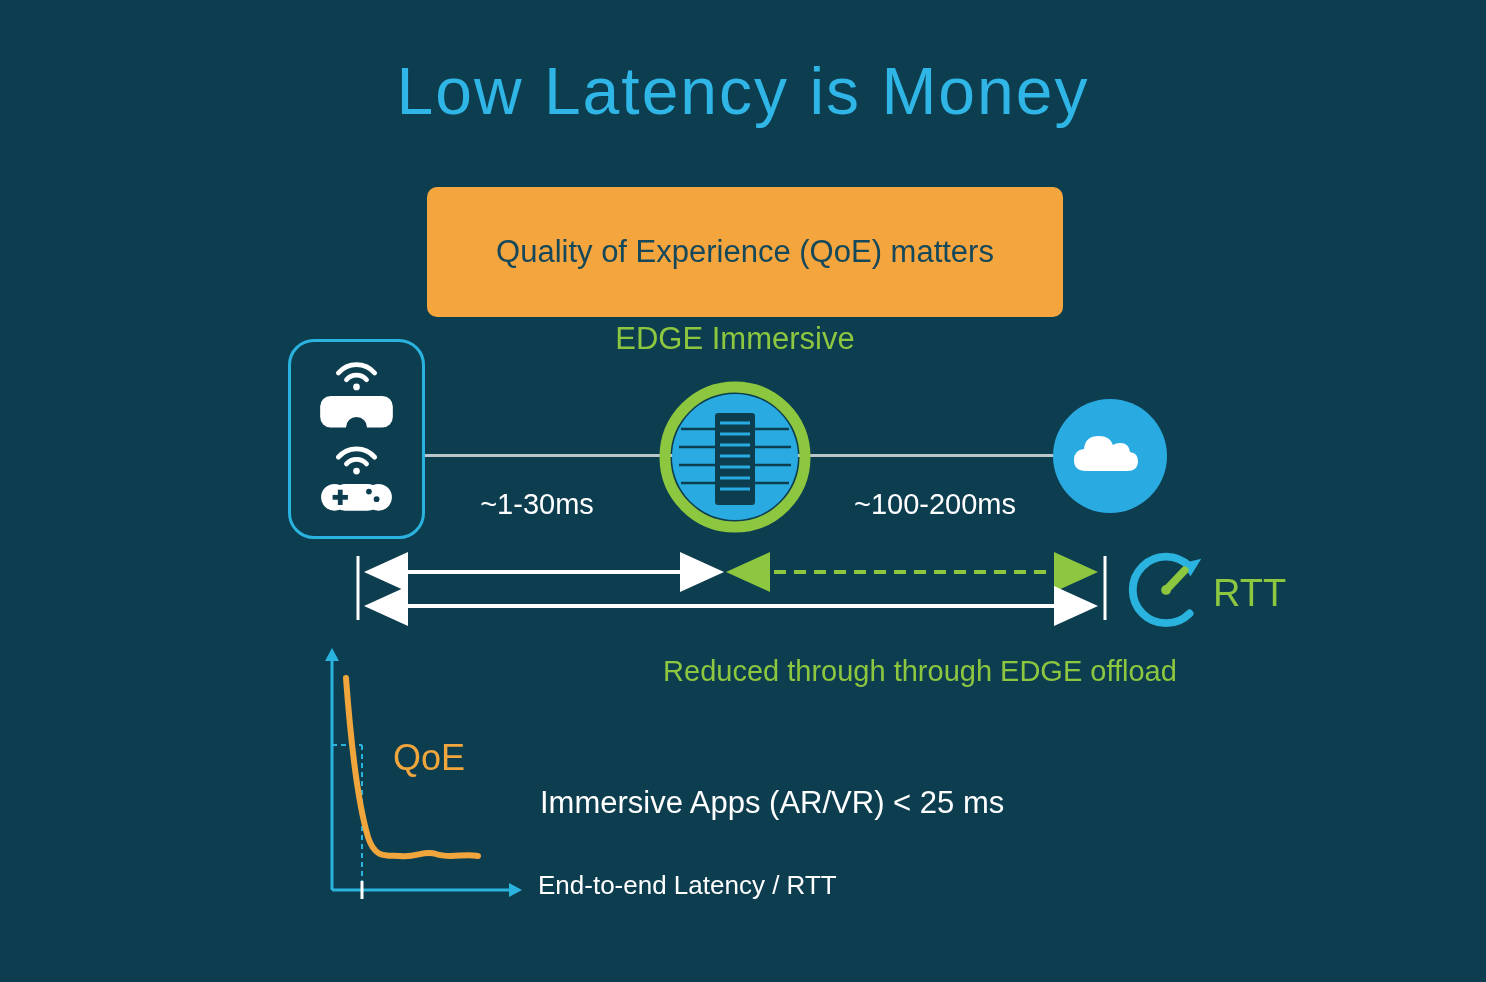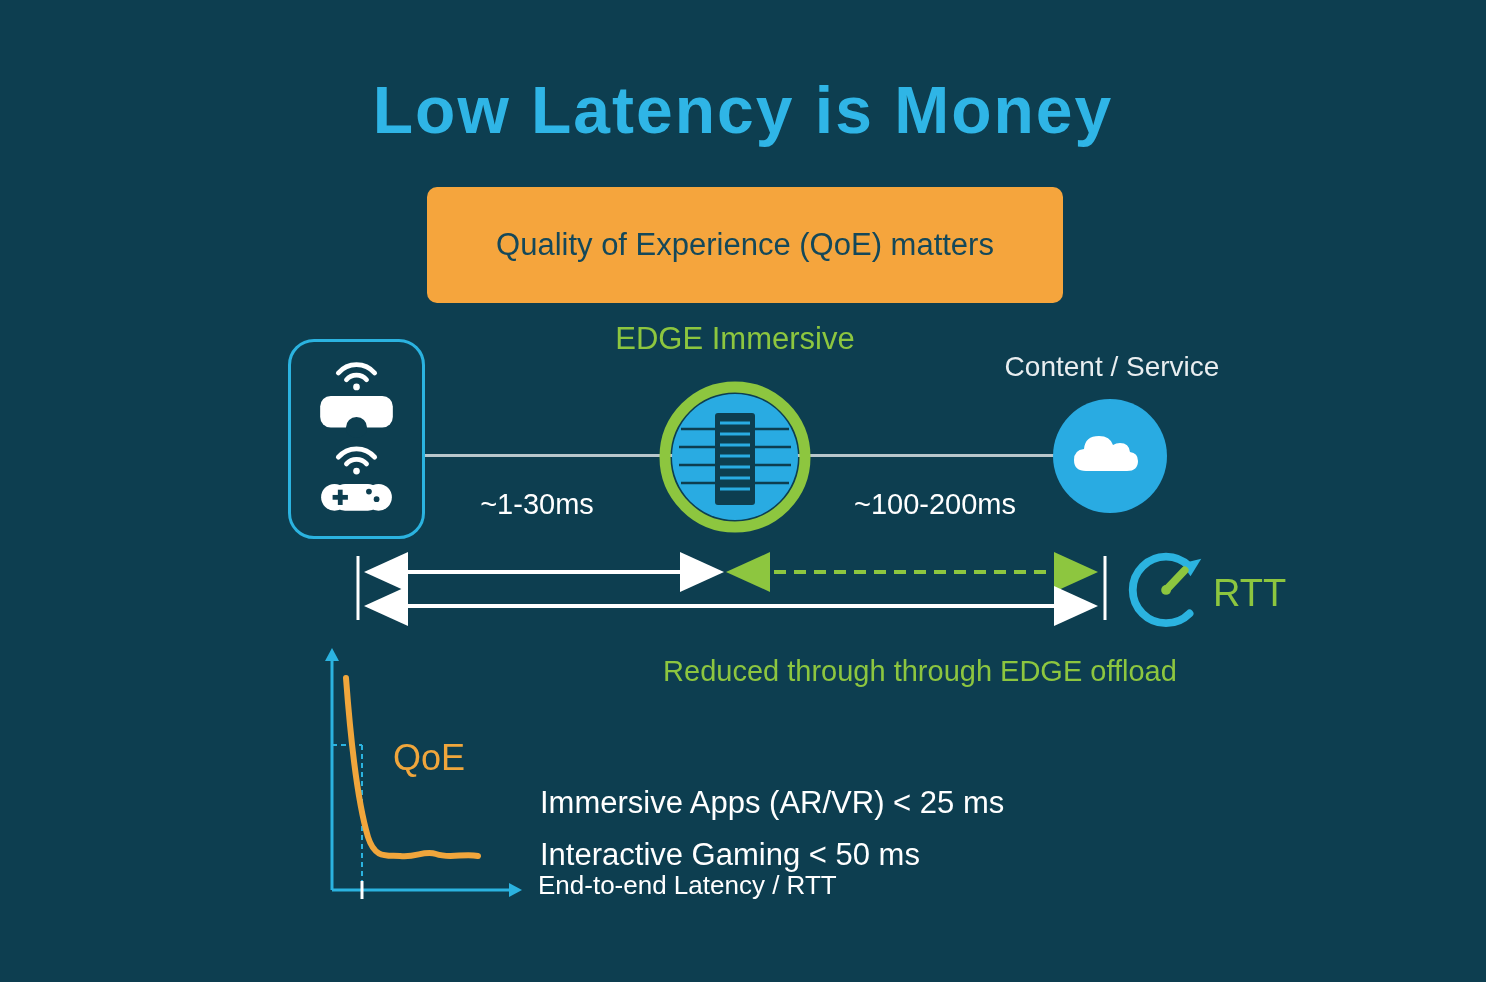--- a/index.html
+++ b/index.html
@@ -15,25 +15,25 @@
     --link_gray:#b9c7cc;
   }
   html,body{margin:0;padding:0;background:var(--background);}
   .slide{
     position:relative;width:1486px;height:982px;overflow:hidden;
     background:var(--background);
     font-family:"Liberation Sans", sans-serif;
   }
   .abs{position:absolute;}
   .title{
-    top:72px;left:0;width:100%;text-align:center;
-    font-size:66px;font-weight:700;letter-spacing:2px;color:var(--title_cyan);
+    top:53px;left:0;width:100%;text-align:center;
+    font-size:66px;font-weight:400;letter-spacing:2px;color:var(--title_cyan);
   }
   .banner{
-    left:427px;top:187px;width:636px;height:116px;
+    left:427px;top:187px;width:636px;height:130px;
     background:var(--banner_orange);border-radius:10px;
     display:flex;align-items:center;justify-content:center;
     font-size:31px;color:var(--banner_text);
   }
   .edge-label{left:585px;top:321px;width:300px;text-align:center;
     color:var(--green);font-size:31px;font-weight:400;}
   .content-label{left:962px;top:351px;width:300px;text-align:center;
     color:#e9eef0;font-size:28px;}
   .device-box{
     left:288px;top:339px;width:137px;height:200px;box-sizing:border-box;
@@ -72,21 +72,20 @@
 <div class="slide">
 
   <div class="abs title">Low Latency is Money</div>
 
   <div class="abs banner">
     <span>Quality of Experience (QoE) matters</span>
   </div>
 
   <div class="abs edge-label">EDGE Immersive</div>
 
-  <div class="abs content-label">Content / Service</div>
 
   <div class="abs link-line"></div>
 
   <div class="abs device-box">
     <svg viewBox="0 0 137 194">
       <g transform="translate(68.5,16)">
         <path class="s-white f-none" d="M -19 12 A 25 25 0 0 1 19 12" stroke-width="5" stroke-linecap="round"></path>
         <path class="s-white f-none" d="M -10.5 19 A 14 14 0 0 1 10.5 19" stroke-width="5" stroke-linecap="round"></path>
         <circle class="f-white" cx="0" cy="26.5" r="3.5"></circle>
       </g>
@@ -186,17 +185,16 @@
     <line class="s-cyan" x1="32" y1="105" x2="62" y2="105" stroke-width="2" stroke-dasharray="5 4"></line>
     <line class="s-cyan" x1="62" y1="105" x2="62" y2="248" stroke-width="2" stroke-dasharray="5 4"></line>
 
     <line class="s-white" x1="62" y1="241" x2="62" y2="259" stroke-width="3"></line>
 
     <path class="f-none s-orange" stroke-width="6" stroke-linecap="round" d="M46,38 C51,105 57,160 68,197 C75,219 86,215 100,216 C116,218 124,210 136,214 C150,219 164,213 178,216"></path>
   </svg>
   <div class="abs qoe-label">QoE</div>
 
   <div class="abs req req-1">Immersive Apps (AR/VR) &lt; 25 ms</div>
-  <div class="abs req req-2">Interactive Gaming &lt; 50 ms</div>
 
   <div class="abs xaxis-label">End-to-end Latency / RTT</div>
 
 </div>
 
 </body></html>

